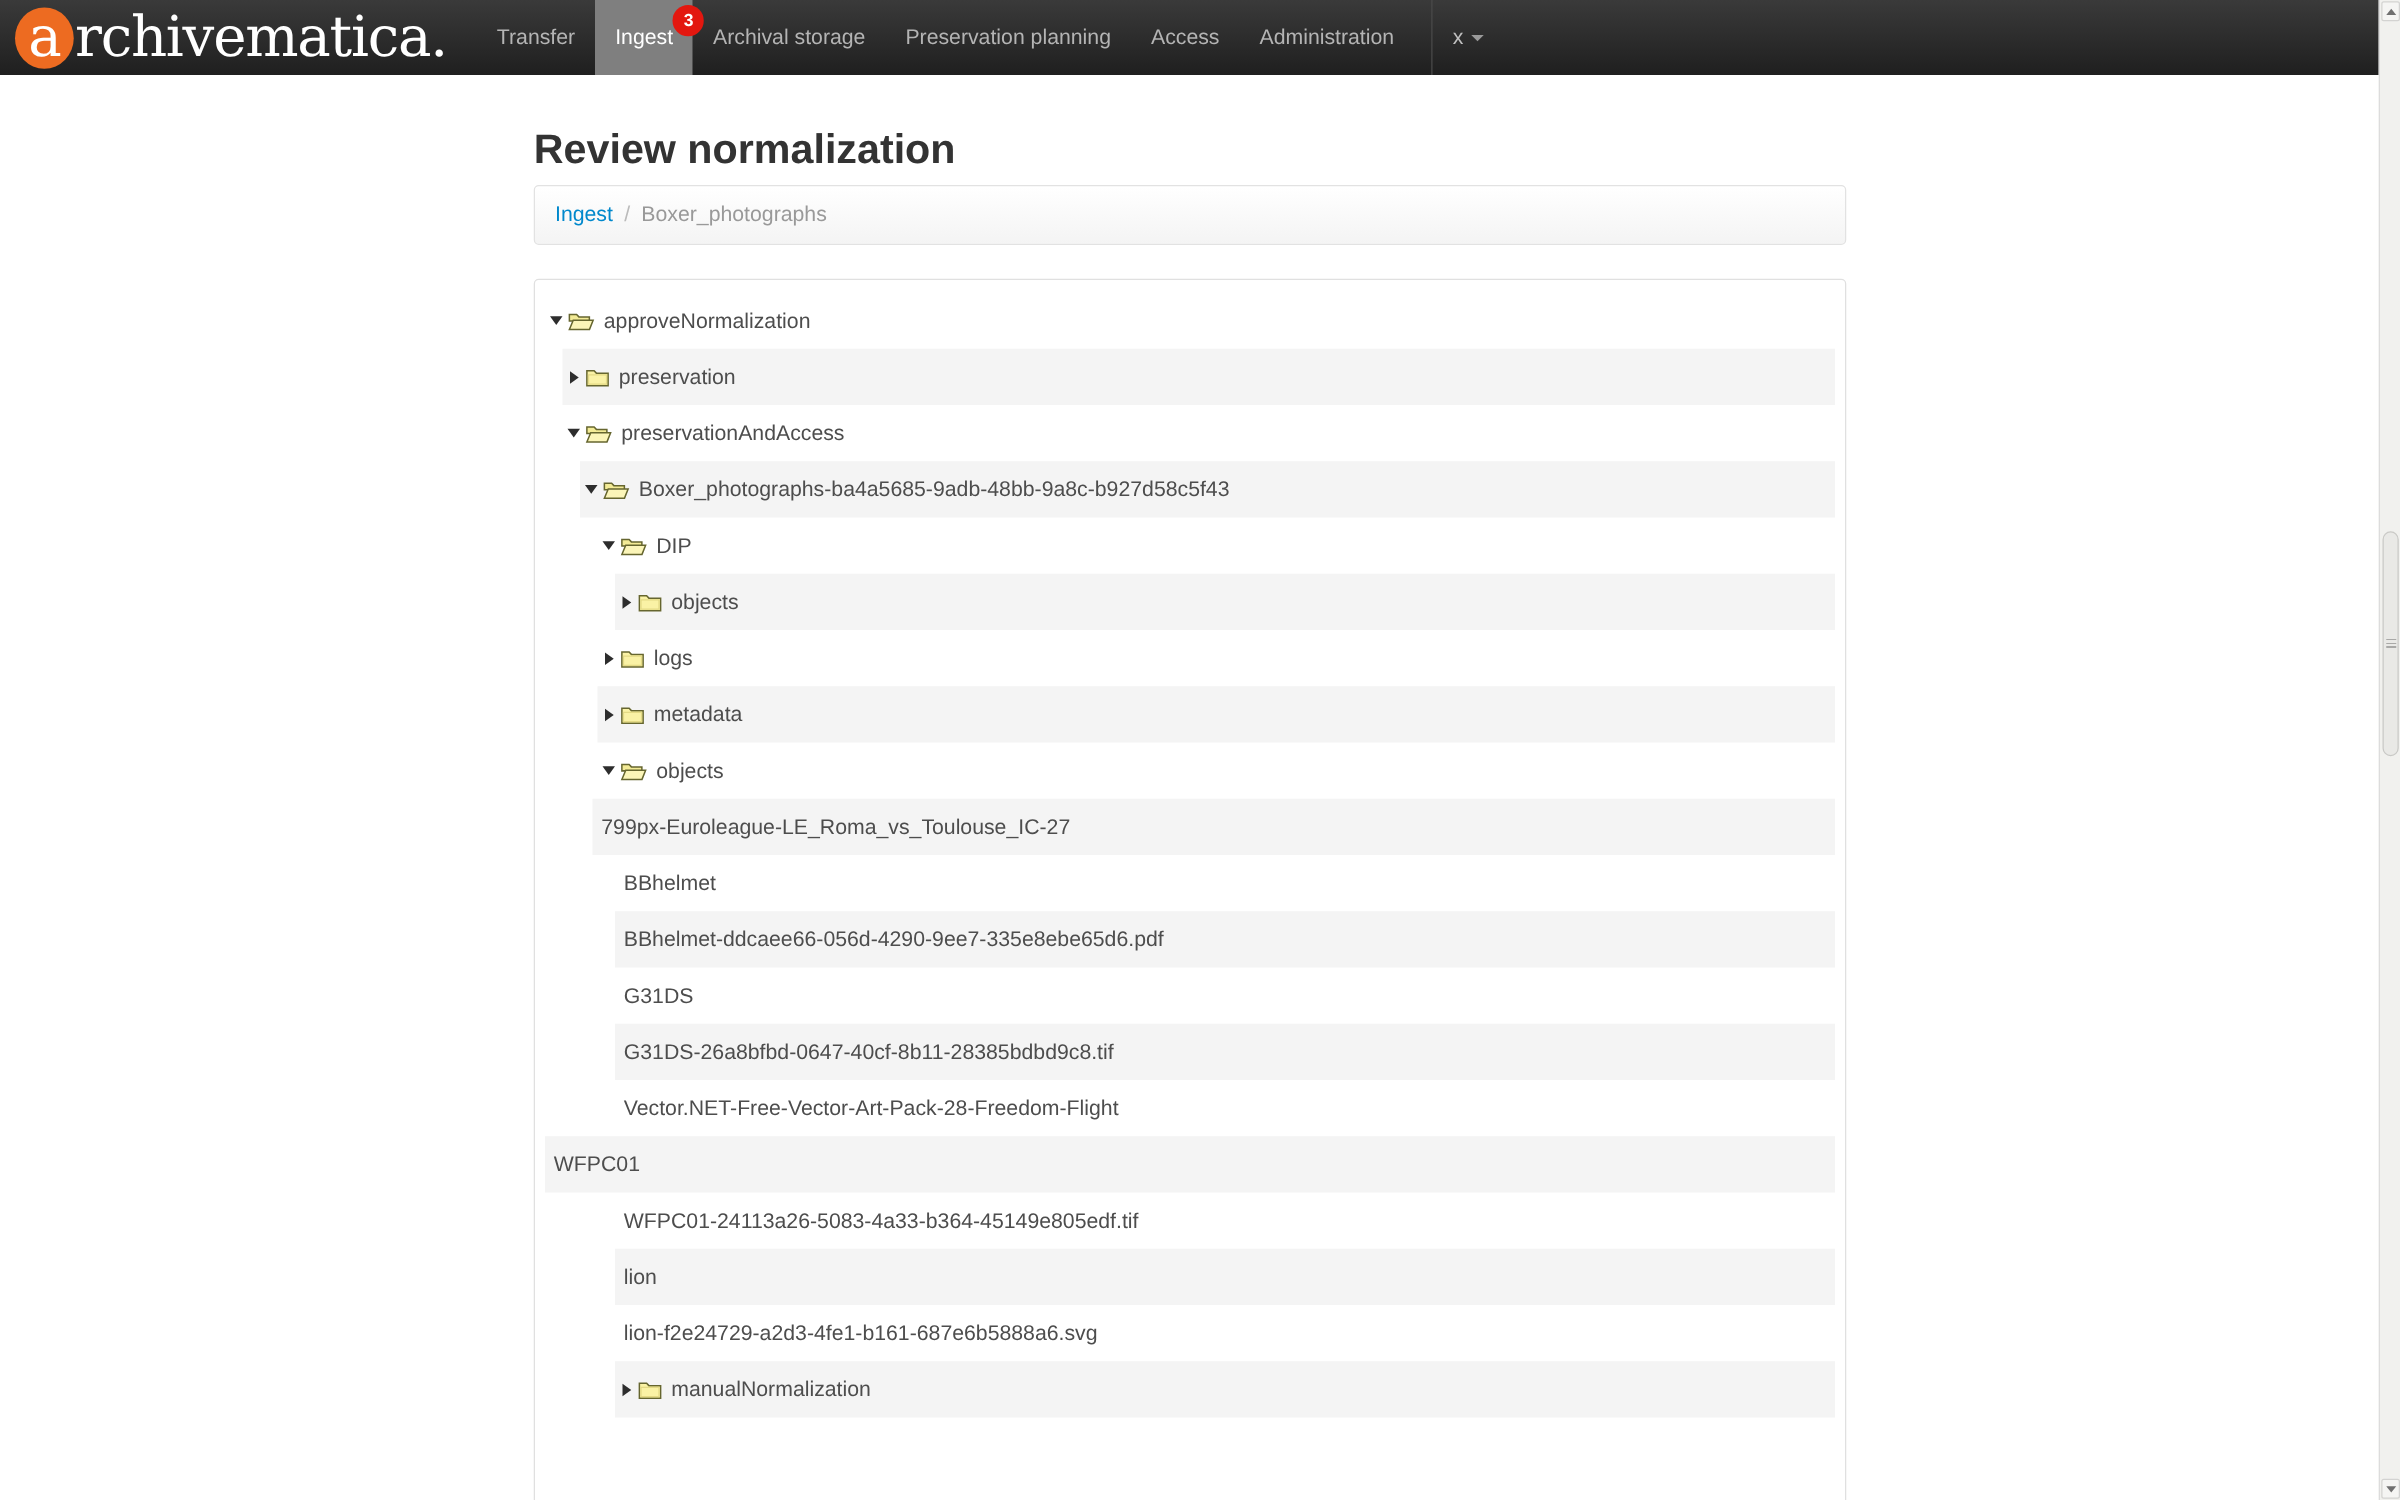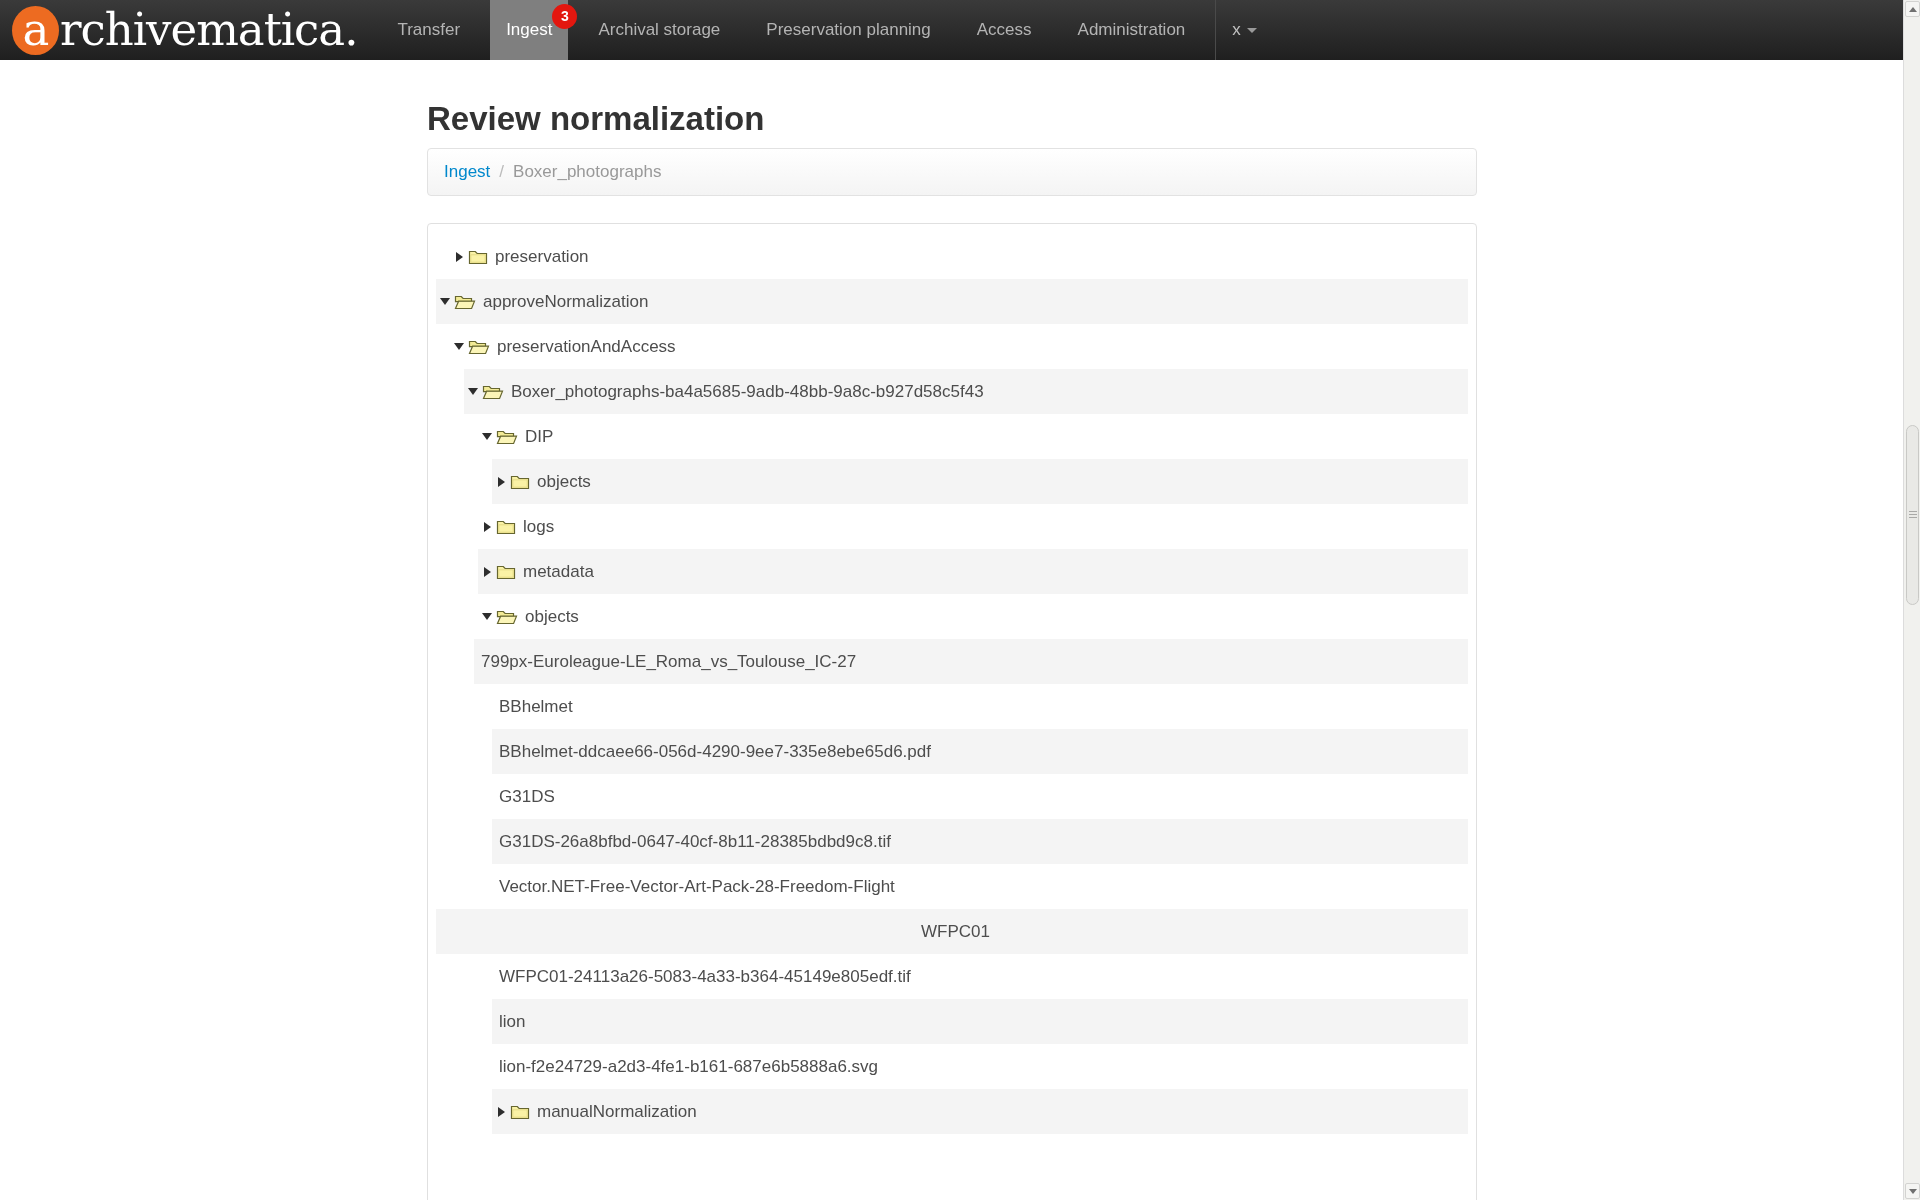--- a/index.html
+++ b/index.html
@@ -9,21 +9,21 @@
   
   .navbar { position:absolute; top:0; left:0; right:17px; height:60px;
             background:linear-gradient(#3a3a3a, #1f1f1f);
             display:flex; align-items:stretch; }
   .brand { display:flex; align-items:center; padding:0 24px 0 12px;
            font-family:"DejaVu Serif", serif; font-size:45px; color:#fff;
            letter-spacing:-1px; text-decoration:none; line-height:60px; }
   .logo-first { display:inline-flex; align-items:center; justify-content:center;
                 background:#ED6B21; width:47px; height:49px; border-radius:50%;
                 margin-right:1px; }
-  .nav-list { display:flex; list-style:none; align-items:flex-start;gap:14px; }
+  .nav-list { display:flex; list-style:none; align-items:flex-start; }
   .nav-list li { display:flex; align-items:stretch; }
   .nav-link { display:block; padding:0 16px; line-height:60px; font-size:17px;
               color:#b4b4b4; text-decoration:none; position:relative; white-space:nowrap; }
   .nav-link.active { background:#7f7f7f; color:#fff; }
   .nav-badge { position:absolute; top:4px; right:-9px; width:25px; height:25px;
                border-radius:50%; background:#E3170F; color:#fff; font-size:14px;
                font-weight:bold; line-height:25px; text-align:center; }
   .user-menu { border-left:1px solid #4a4a4a; margin-left:14px; }
   .user-menu .nav-link { color:#c0c0c0; }
   .caret-down { display:inline-block; width:0; height:0; margin-left:6px;
@@ -112,46 +112,46 @@
 <div class="content">
   <h1 class="page-title">Review normalization</h1>
 
   <div class="breadcrumb">
     <a href="#">Ingest</a>
     <span class="divider">/</span>
     <span class="active-crumb">Boxer_photographs</span>
   </div>
 
   <div class="tree-box">
+      <div class="tree-row folder-open" style="margin-left: 0px;">
+    <span class="exp-wrap">
+          <span class="expander"></span>
+        </span>
+    <span class="folder">
+
+      <svg class="svg-open" width="22" height="17" viewBox="0 0 22 17">
+        <path d="M1.5 3.5h5.8l1.8 2h8.4v3.2H1.5z" fill="#F3EB96" stroke="#66662f" stroke-width="1.2"></path>
+        <path d="M4.6 8.2h15.9l-2.9 7.3H1.5z" fill="#FBF5B8" stroke="#66662f" stroke-width="1.2"></path>
+      </svg>
+    </span>
+    <span class="row-label">approveNormalization</span>
+  </div>
       <div class="tree-row folder-closed" style="margin-left: 14px;">
     <span class="exp-wrap">
           <span class="expander"></span>
         </span>
     <span class="folder">
       <svg class="svg-closed" width="20" height="17" viewBox="0 0 20 17">
         <path d="M1.5 3.5h5.8l1.8 2h9.4v10H1.5z" fill="#FAF2A5" stroke="#66662f" stroke-width="1.2"></path>
         <path d="M2.8 6.8h14.4v7.4H2.8z" fill="none" stroke="#e4da85" stroke-width="1"></path>
       </svg>
 
     </span>
     <span class="row-label">preservation</span>
   </div>
-      <div class="tree-row folder-open" style="margin-left: 0px;">
-    <span class="exp-wrap">
-          <span class="expander"></span>
-        </span>
-    <span class="folder">
-
-      <svg class="svg-open" width="22" height="17" viewBox="0 0 22 17">
-        <path d="M1.5 3.5h5.8l1.8 2h8.4v3.2H1.5z" fill="#F3EB96" stroke="#66662f" stroke-width="1.2"></path>
-        <path d="M4.6 8.2h15.9l-2.9 7.3H1.5z" fill="#FBF5B8" stroke="#66662f" stroke-width="1.2"></path>
-      </svg>
-    </span>
-    <span class="row-label">approveNormalization</span>
-  </div>
       <div class="tree-row folder-open" style="margin-left: 14px;">
     <span class="exp-wrap">
           <span class="expander"></span>
         </span>
     <span class="folder">
 
       <svg class="svg-open" width="22" height="17" viewBox="0 0 22 17">
         <path d="M1.5 3.5h5.8l1.8 2h8.4v3.2H1.5z" fill="#F3EB96" stroke="#66662f" stroke-width="1.2"></path>
         <path d="M4.6 8.2h15.9l-2.9 7.3H1.5z" fill="#FBF5B8" stroke="#66662f" stroke-width="1.2"></path>
       </svg>
@@ -253,21 +253,21 @@
     <span class="row-label">G31DS</span>
   </div>
       <div class="tree-row file" style="margin-left: 56px;">
 
     <span class="row-label">G31DS-26a8bfbd-0647-40cf-8b11-28385bdbd9c8.tif</span>
   </div>
       <div class="tree-row file" style="margin-left: 56px;">
 
     <span class="row-label">Vector.NET-Free-Vector-Art-Pack-28-Freedom-Flight</span>
   </div>
-      <div class="tree-row file" style=" justify-content: center;">
+      <div class="tree-row file" style="">
 
     <span class="row-label">WFPC01</span>
   </div>
       <div class="tree-row file" style="margin-left: 56px;">
 
     <span class="row-label">WFPC01-24113a26-5083-4a33-b364-45149e805edf.tif</span>
   </div>
       <div class="tree-row file" style="margin-left: 56px;">
 
     <span class="row-label">lion</span>

